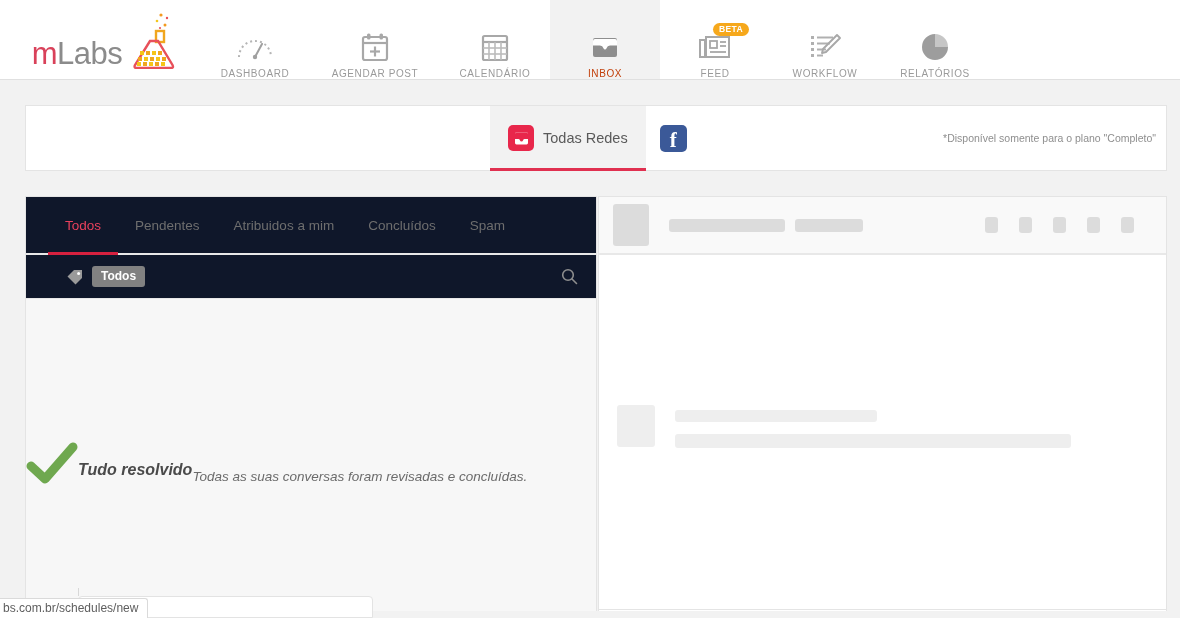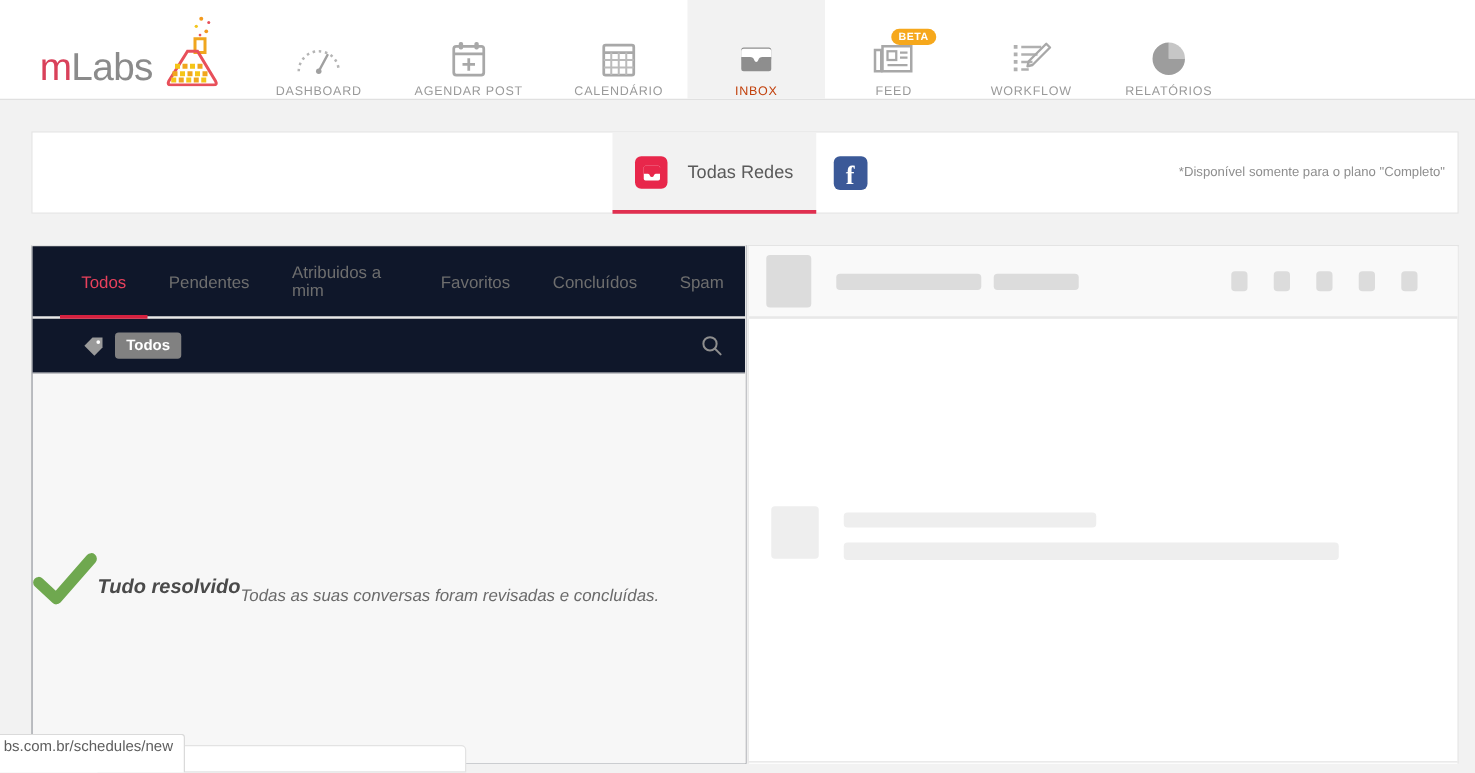--- a/index.html
+++ b/index.html
@@ -55,21 +55,21 @@
 
   
   .netbar {
     position: absolute; left: 25px; top: 105px;
     width: 1142px; height: 66px;
     background: #ffffff; border: 1px solid #e4e4e4;
     display: flex; align-items: stretch;
   }
   .net-spacer { width: 464px; }
   .net-tab {
-    display: flex; align-items: center; gap: 16px;
+    display: flex; align-items: center; gap: 9px;
     padding: 0 18px; background: #f2f2f2; position: relative;
     cursor: pointer;
   }
   .net-tab::after {
     content: ""; position: absolute; left: 0; right: 0; bottom: -1px;
     height: 3px; background: #e03050;
   }
   .net-ico {
     width: 26px; height: 26px; border-radius: 5px;
     background: #e8274b; display: flex;
@@ -162,21 +162,21 @@
   .sk-msg-l1 { width: 202px; height: 12px; background: #eeeeee; border-radius: 3px; }
   .sk-msg-l2 { width: 396px; height: 14px; background: #eeeeee; border-radius: 3px; }
   .rp-divider { position: absolute; left: 0; right: 0; bottom: 0; height: 1px; background: #e4e4e4; }
 
   
   .statusbar {
     position: absolute; left: 0; bottom: 0;
     background: #ffffff; border: 1px solid #dadada;
     border-left: none; border-bottom: none;
     border-top-right-radius: 3px;
-    padding: 2px 9px 14px 3px;
+    padding: 2px 9px 3px 3px;
     font-size: 12px; color: #5e5e5e;
     font-family: "Liberation Sans", sans-serif;
     white-space: nowrap;
   }
   .tooltip-box {
     position: absolute; left: 78px; bottom: 0;
     width: 295px; height: 22px;
     background: #ffffff; border: 1px solid #e3e3e3;
     border-radius: 4px 4px 0 0;
   }
@@ -354,23 +354,20 @@
     <div class="subtab active">
       <span>Todos</span>
     </div>
     <div class="subtab">
       <span>Pendentes</span>
     </div>
     <div class="subtab">
       <span>Atribuidos a mim</span>
     </div>
     <div class="subtab">
-      <span>Favoritos</span>
-    </div>
-    <div class="subtab">
       <span>Concluídos</span>
     </div>
     <div class="subtab">
       <span>Spam</span>
     </div>
   </div>
 
   <div class="tagrow">
     <span class="tag-icon">
       <svg width="19" height="18" viewBox="0 0 19 18">

